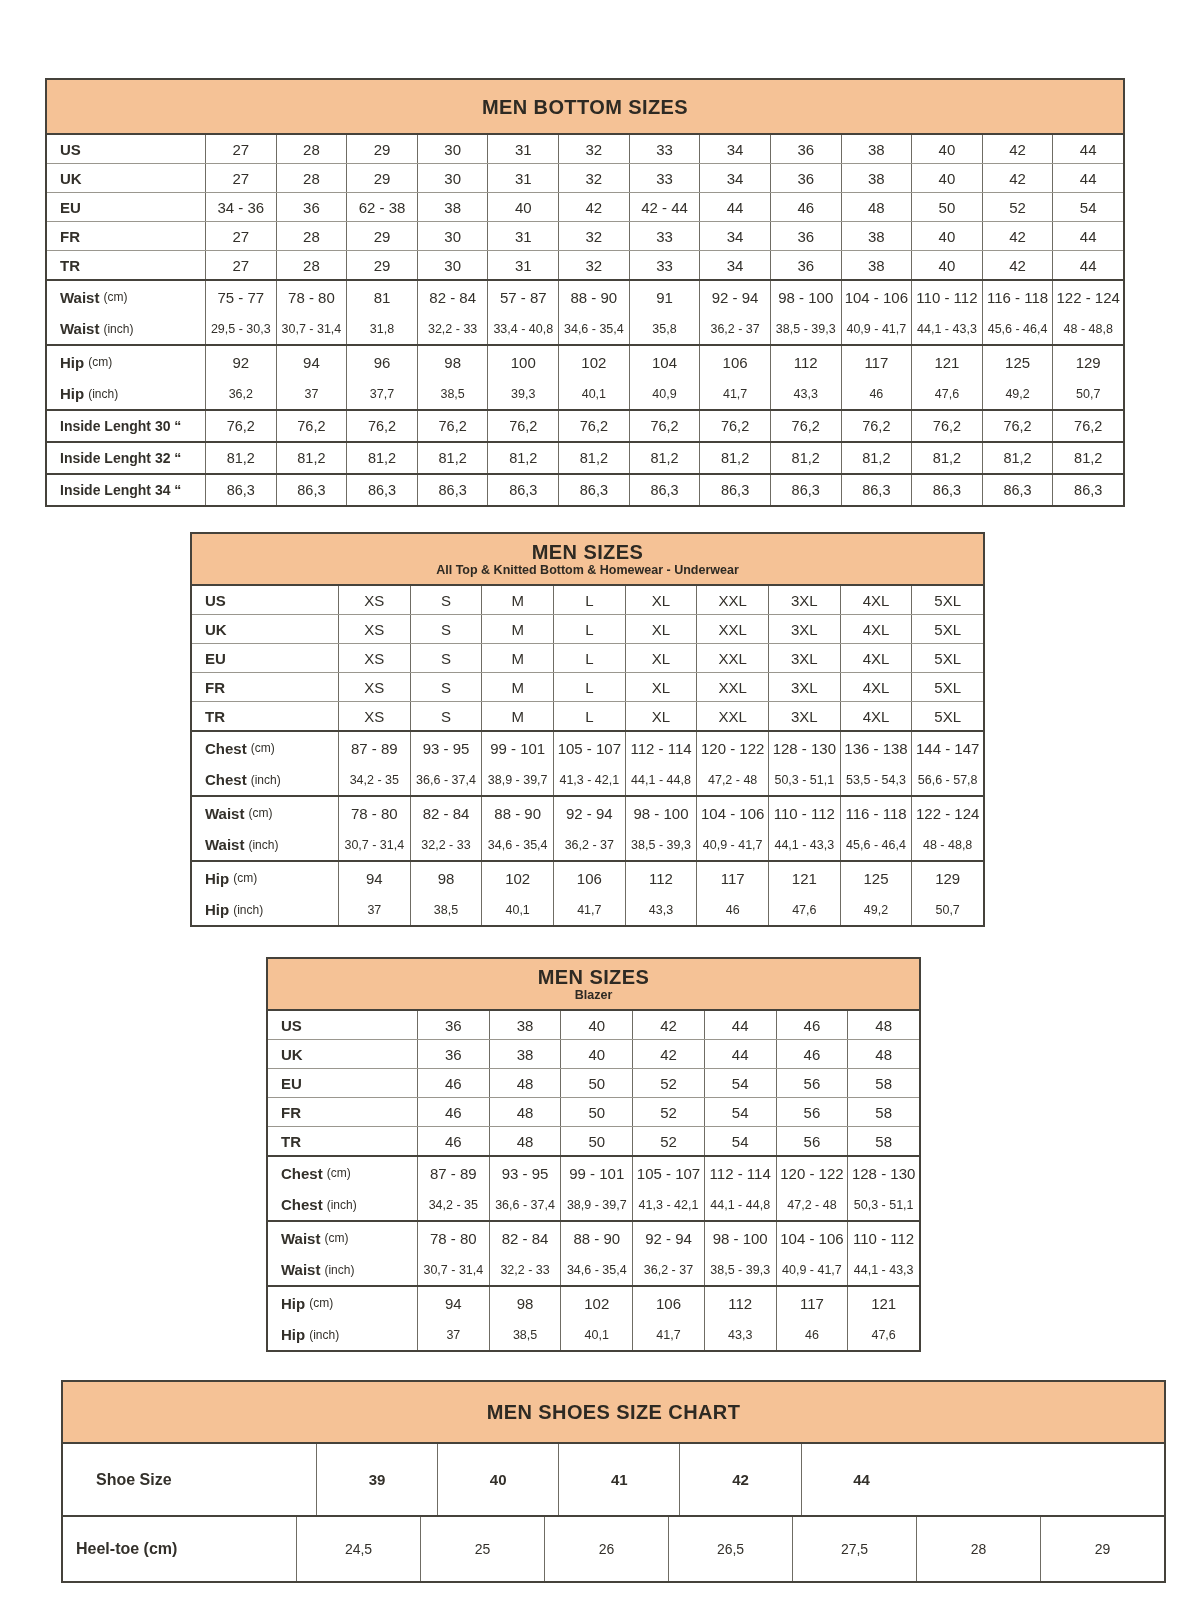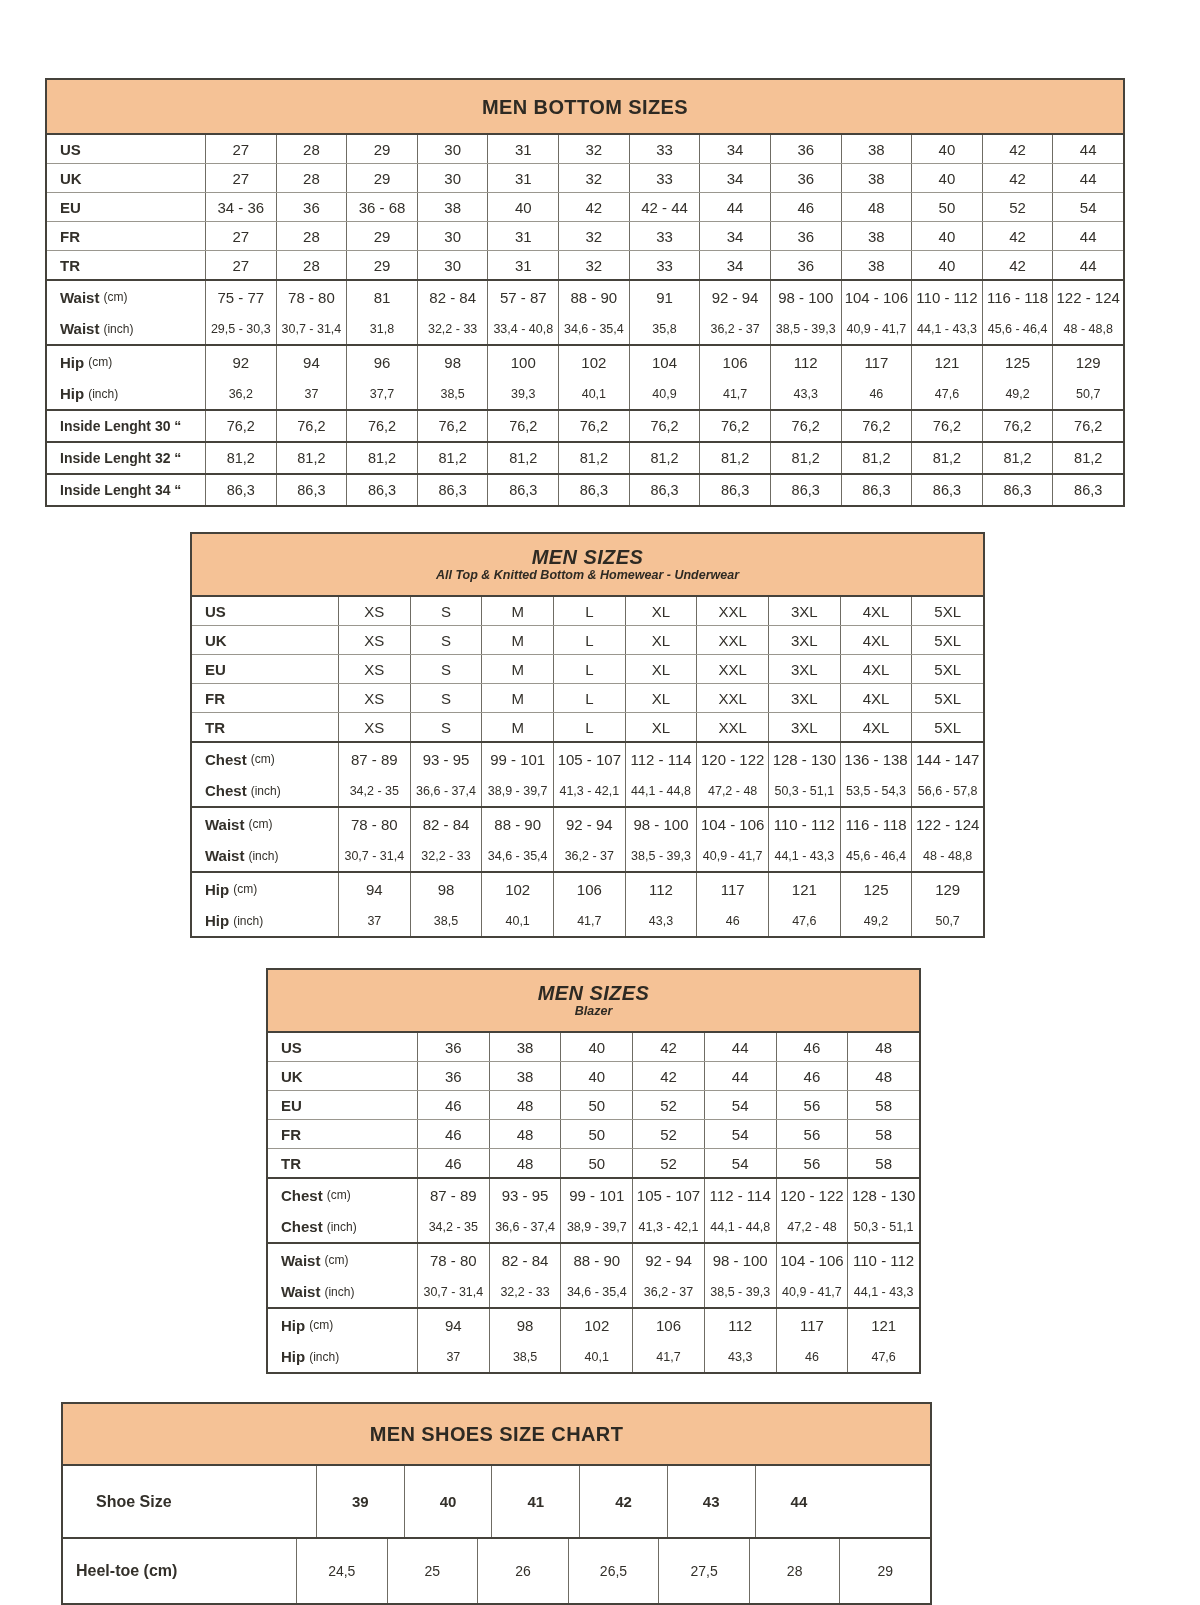--- a/index.html
+++ b/index.html
@@ -13,29 +13,29 @@
   html,body{margin:0;padding:0;}
   body{
     width:1200px;height:1605px;background:#ffffff;
     font-family:"Liberation Sans", sans-serif;color:var(--ink);
     overflow:hidden;
   }
   .table{border:2px solid var(--bd);box-sizing:border-box;background:#fff;}
   .t1{width:1080px;margin:78px 0 0 45px;--labelw:158px;}
   .t2{width:795px;margin:25px 0 0 190px;--labelw:146px;}
   .t3{width:655px;margin:30px 0 0 266px;--labelw:149px;}
-  .t4{width:871px;margin:28px 0 0 61px;--labelw:233px;}
+  .t4{width:1105px;margin:28px 0 0 61px;--labelw:233px;}
 
   .thead{
     background:var(--peach);border-bottom:2px solid var(--bd);
     display:flex;flex-direction:column;align-items:center;justify-content:center;
     box-sizing:border-box;
   }
   .t1 .thead{height:55px;}
-  .t2 .thead,.t3 .thead{height:63px;font-style:italic;}
+  .t2 .thead,.t3 .thead{height:52px;}
   .t4 .thead{height:62px;}
   .title{font-weight:bold;font-size:20px;color:var(--title);letter-spacing:.4px;line-height:1.1;}
   .subtitle{font-weight:bold;font-size:12.5px;color:var(--title);line-height:1.2;}
   .subtitle:empty{display:none;}
 
   .tbody > .section + .section{border-top:2px solid var(--bd);}
   .section.div-thin .trow + .trow{border-top:1px solid var(--thin);}
 
   .trow{display:grid;align-items:stretch;}
   .cell{
@@ -107,21 +107,21 @@
             <div class="cell val-cell">40</div>
             <div class="cell val-cell">42</div>
             <div class="cell val-cell">44</div>
           </div>
           <div class="trow k-size" style="grid-template-columns: var(--labelw) repeat(13, 1fr);">
             <div class="cell label-cell">
               <span>EU</span>
             </div>
             <div class="cell val-cell">34 - 36</div>
             <div class="cell val-cell">36</div>
-            <div class="cell val-cell">36 - 68</div>
+            <div class="cell val-cell">62 - 38</div>
             <div class="cell val-cell">38</div>
             <div class="cell val-cell">40</div>
             <div class="cell val-cell">42</div>
             <div class="cell val-cell">42 - 44</div>
             <div class="cell val-cell">44</div>
             <div class="cell val-cell">46</div>
             <div class="cell val-cell">48</div>
             <div class="cell val-cell">50</div>
             <div class="cell val-cell">52</div>
             <div class="cell val-cell">54</div>
@@ -646,21 +646,20 @@
     <div class="tbody">
         <div class="section div-none">
           <div class="trow k-shoe" style="grid-template-columns: var(--labelw) repeat(7, 1fr); padding-left: 20px;">
             <div class="cell label-cell">
               <span>Shoe Size</span>
             </div>
             <div class="cell val-cell">39</div>
             <div class="cell val-cell">40</div>
             <div class="cell val-cell">41</div>
             <div class="cell val-cell">42</div>
-            <div class="cell val-cell">43</div>
             <div class="cell val-cell">44</div>
           </div>
         </div>
         <div class="section div-none">
           <div class="trow k-heel" style="grid-template-columns: var(--labelw) repeat(7, 1fr);">
             <div class="cell label-cell">
               <span>Heel-toe (cm)</span>
             </div>
             <div class="cell val-cell">24,5</div>
             <div class="cell val-cell">25</div>

